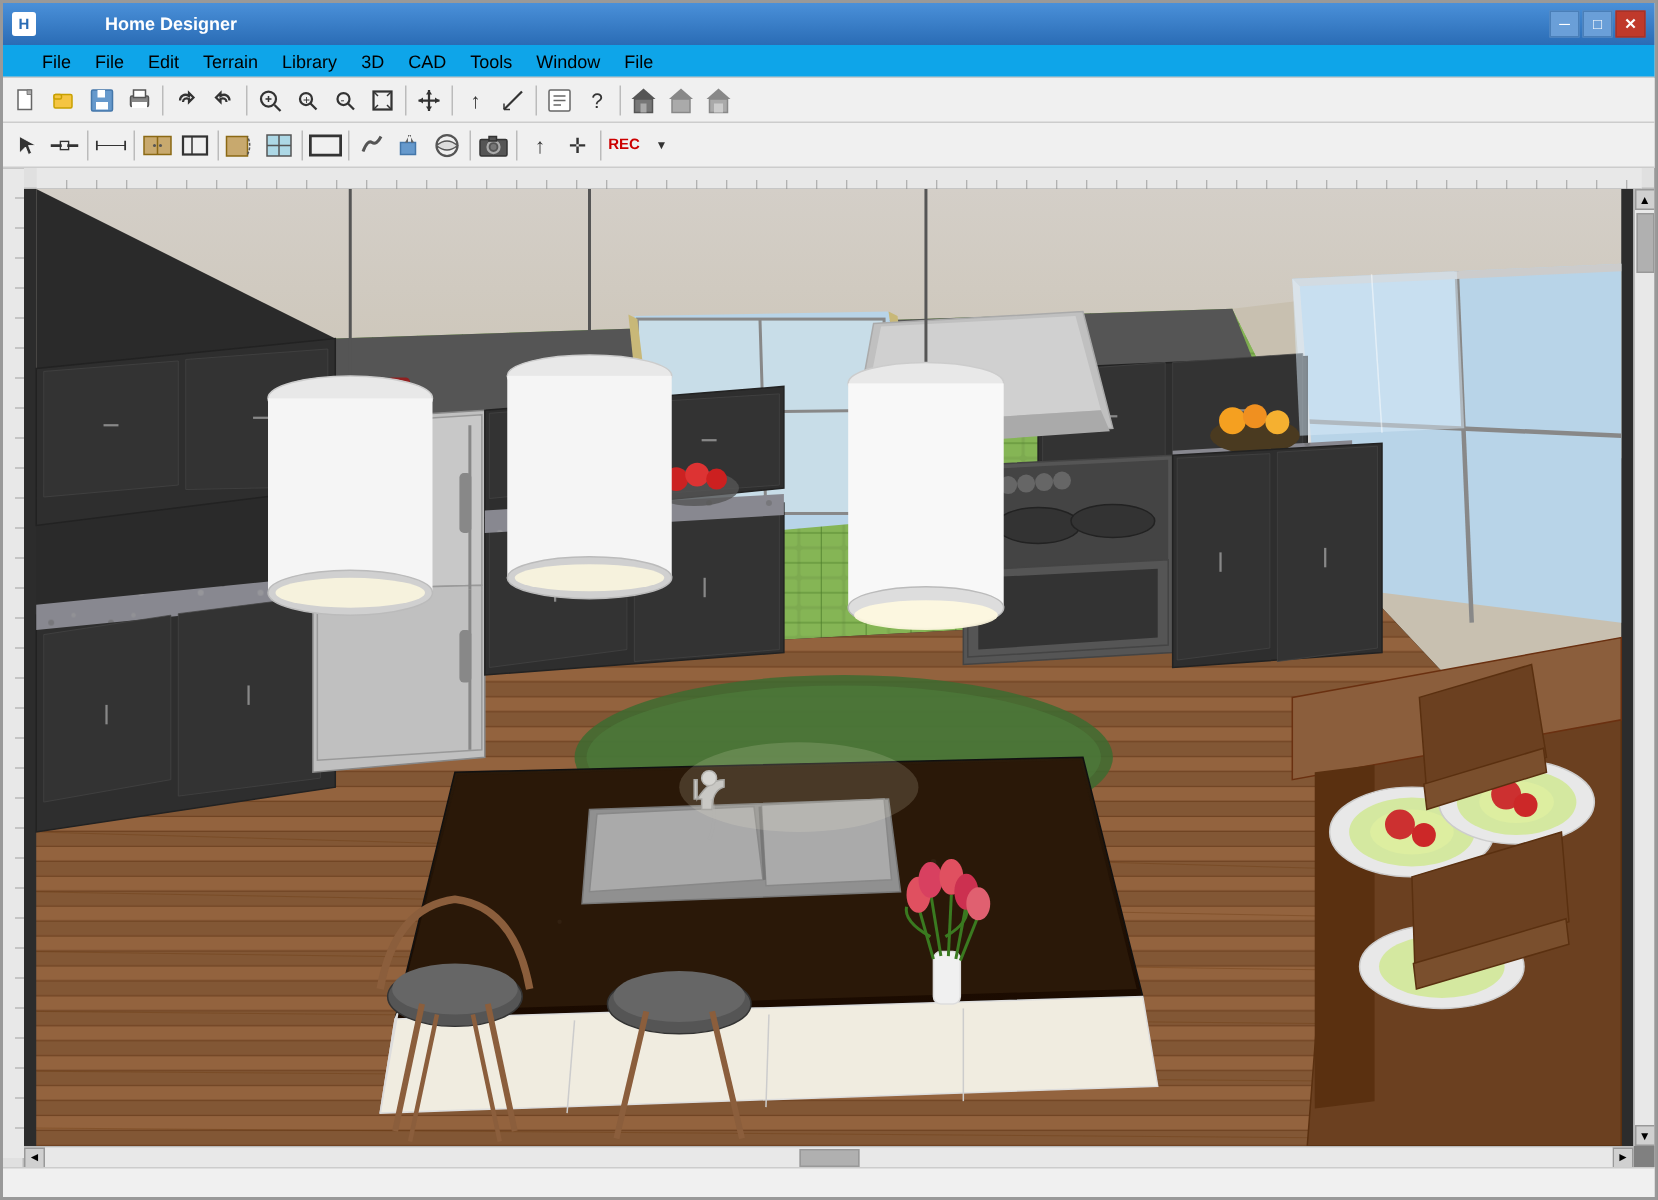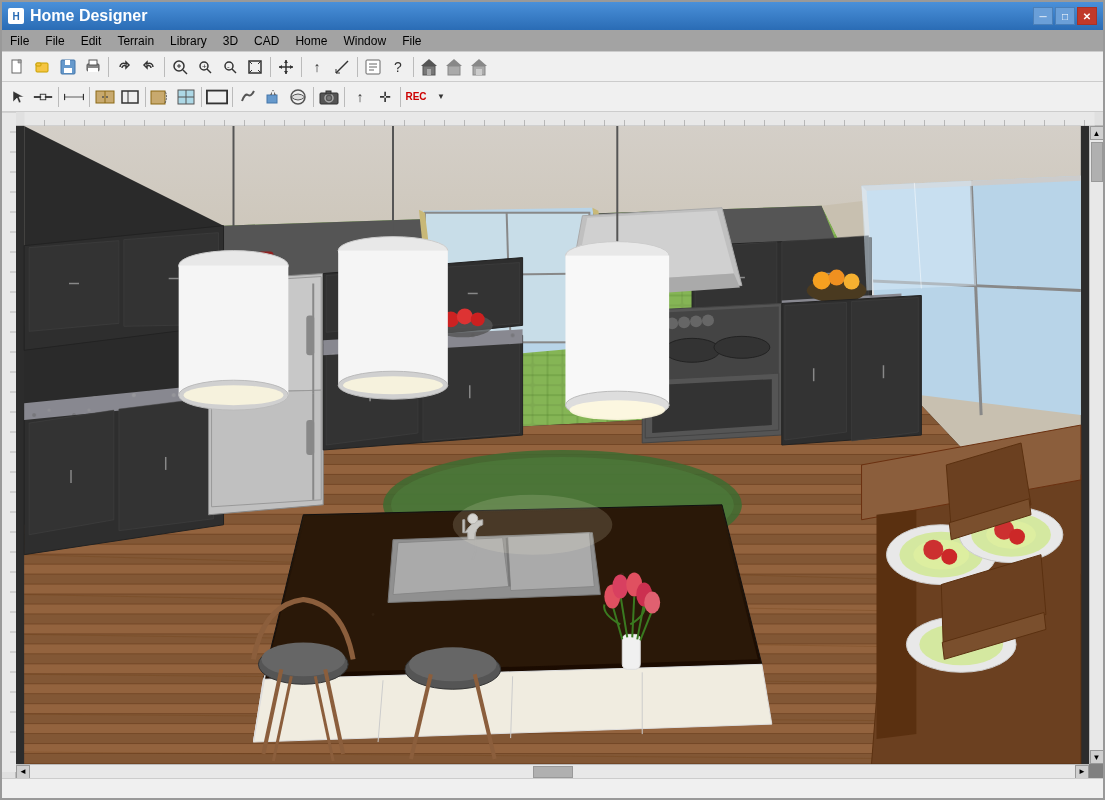--- a/index.html
+++ b/index.html
@@ -42,21 +42,22 @@
       border-radius: 2px;
       display: flex;
       align-items: center;
       justify-content: center;
       font-size: 10px;
       color: #2a6cb5;
       font-weight: bold;
     }
     .title-bar-title {
       flex: 1;
-      font-size: 16px;
+      font-size: 12px;
+      margin-left: 40px;
     }
     .title-bar-controls {
       display: flex;
       gap: 2px;
     }
     .title-btn {
       width: 20px;
       height: 18px;
       background: #6a9fd8;
       border: 1px solid #4a7fb8;
@@ -64,25 +65,25 @@
       font-size: 10px;
       display: flex;
       align-items: center;
       justify-content: center;
       cursor: pointer;
     }
     .title-btn.close { background: #c0392b; border-color: #a93226; }
 
     
     .menu-bar {
-      background: #a3a3a3;
+      background: #0ea5e9;
       height: 22px;
       display: flex;
       align-items: center;
-      padding: 0 0;
+      padding: 0 18px;
       border-bottom: 1px solid #ccc;
       flex-shrink: 0;
     }
     .menu-item {
       padding: 2px 8px;
       font-size: 12px;
       cursor: pointer;
       color: #000;
       height: 100%;
       display: flex;
@@ -296,21 +297,21 @@
   </div>
 
   <div class="menu-bar">
     <div class="menu-item">File</div>
     <div class="menu-item">File</div>
     <div class="menu-item">Edit</div>
     <div class="menu-item">Terrain</div>
     <div class="menu-item">Library</div>
     <div class="menu-item">3D</div>
     <div class="menu-item">CAD</div>
-    <div class="menu-item">Home</div>
+    <div class="menu-item">Tools</div>
     <div class="menu-item">Window</div>
     <div class="menu-item">File</div>
   </div>
 
   <div class="toolbar">
 
     <div class="tb-btn" title="New">
       <svg width="16" height="16" viewBox="0 0 16 16">
           <rect x="2" y="1" width="9" height="13" fill="white" stroke="#666" stroke-width="1"></rect>
           <polyline points="8,1 11,1 11,4 8,4 8,1" fill="#aaa" stroke="#666" stroke-width="0.5"></polyline>

